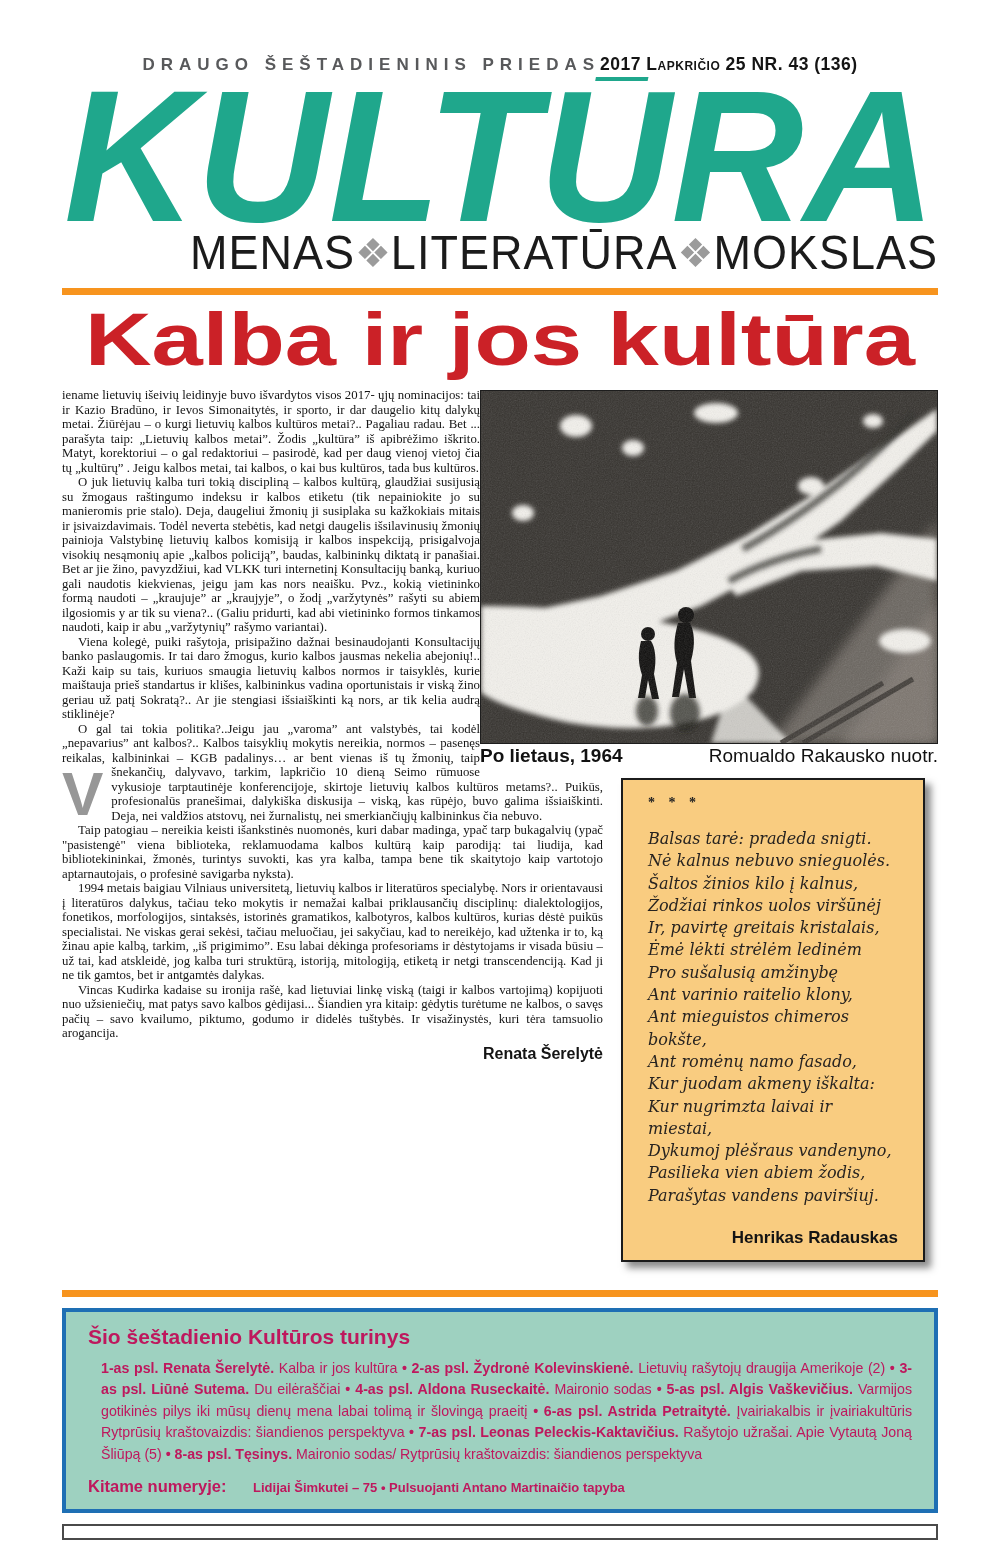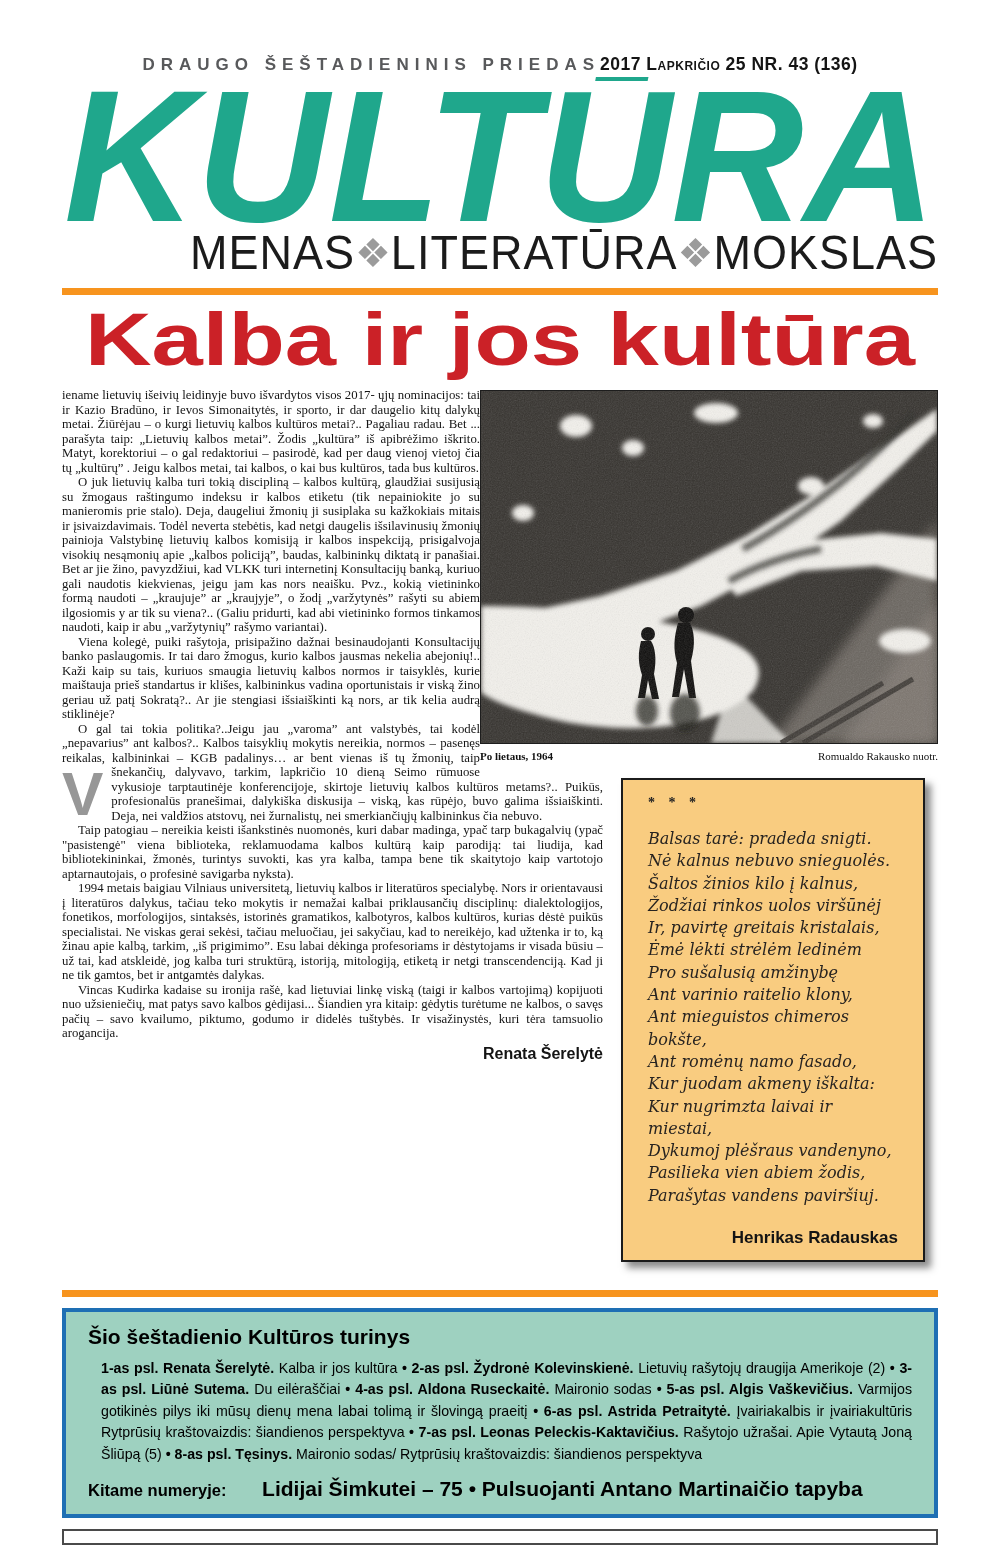--- a/index.html
+++ b/index.html
@@ -25,21 +25,21 @@
   .rule-1 { margin-top:9px; }
   .headline-svg { display:block; margin-top:4px; }
 
   
   .article { margin-top:7px; font-size:12.8px; line-height:14.5px; text-align:justify; color:#141414; }
   .article::after { content:""; display:block; clear:both; }
 
   .photo-fig { float:right; width:458px; margin:2px 0 2px 14px; }
   .photo-svg { display:block; border:1px solid #1d1d1d; background:#35322e; }
   .caption-row { display:flex; justify-content:space-between; align-items:baseline;
-                 font-family:Liberation Serif, serif; font-size:11px; color:#111;
+                 font-family:Liberation Sans, sans-serif; font-size:19px; color:#111;
                  margin-top:5px; }
   .caption { font-weight:bold; }
   .credit  { font-weight:normal; }
 
   .poem-box { float:right; clear:right; width:250px; padding:16px 25px 14px;
               background:#f9cc80; border:2px solid #1b1b1b;
               box-shadow:6px 6px 7px rgba(45,45,45,.55);
               margin:12px 13px 12px 18px; }
   .stars { font-weight:bold; font-size:14px; letter-spacing:5px; color:#222; }
   .poem-lines { margin-top:18px; font-family:"DejaVu Serif",serif; font-style:italic;
@@ -53,27 +53,27 @@
     float:left; font-family:"Liberation Sans",sans-serif; font-weight:bold;
     font-size:62px; line-height:49px; color:#979797; margin:3px 8px 0 0;
   }
   .article-author { text-align:right; font-family:"Liberation Sans",sans-serif; font-weight:bold;
                     font-size:16px; margin:6px 28px 0 0; }
 
   .rule-2 { margin-top:16px; }
 
   
   .contents-box { margin-top:11px; background:#9ed1c0; border:4px solid #1e6fb4;
-                  padding:11px 22px 13px; font-family:"Liberation Sans",sans-serif; color:#000000; }
+                  padding:11px 22px 13px; font-family:"Liberation Sans",sans-serif; color:#be185d; }
   .contents-title { font-weight:bold; font-size:21px; margin:2px 0 9px; }
   .contents-body { font-size:14.2px; line-height:21.6px; text-align:justify; padding-left:13px; }
   .seg-b { font-weight:bold; }
   .next-row { margin-top:11px; font-size:16.5px; }
   .next-label { font-weight:bold; }
-  .next-text { font-weight:bold; font-size:21px; margin-left:31px; }
+  .next-text { font-weight:bold; font-size:13px; margin-left:22px; }
 
   
   .footer-box { margin-top:11px; border:2px solid #4a4a4a; padding:6px 10px;
                 text-align:center; font-family:"Liberation Sans",sans-serif;
                 font-size:14px; color:#222; }
 </style>
 </head>
 <body>
 
 <div class="page">

